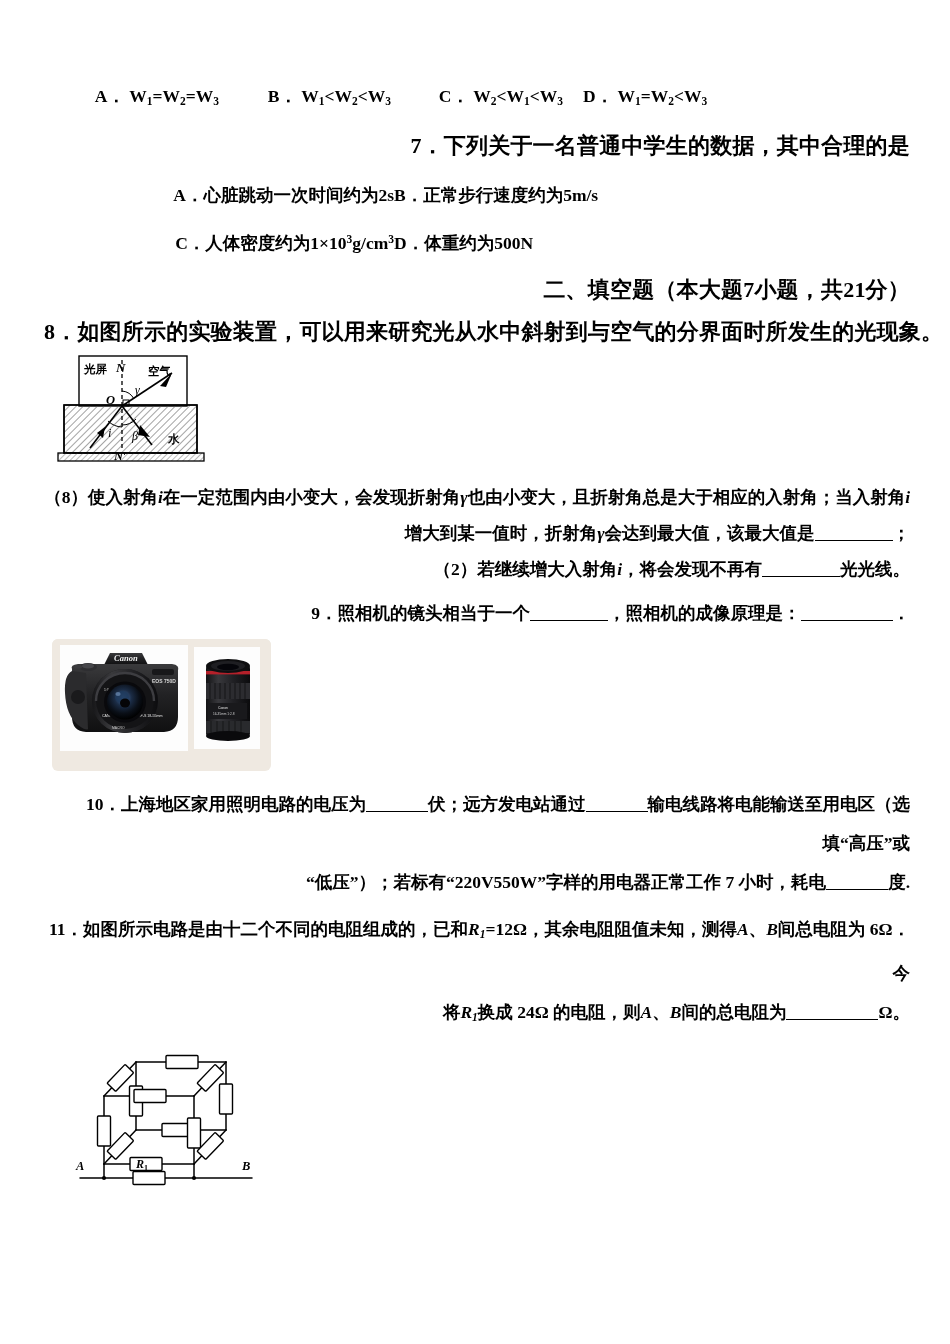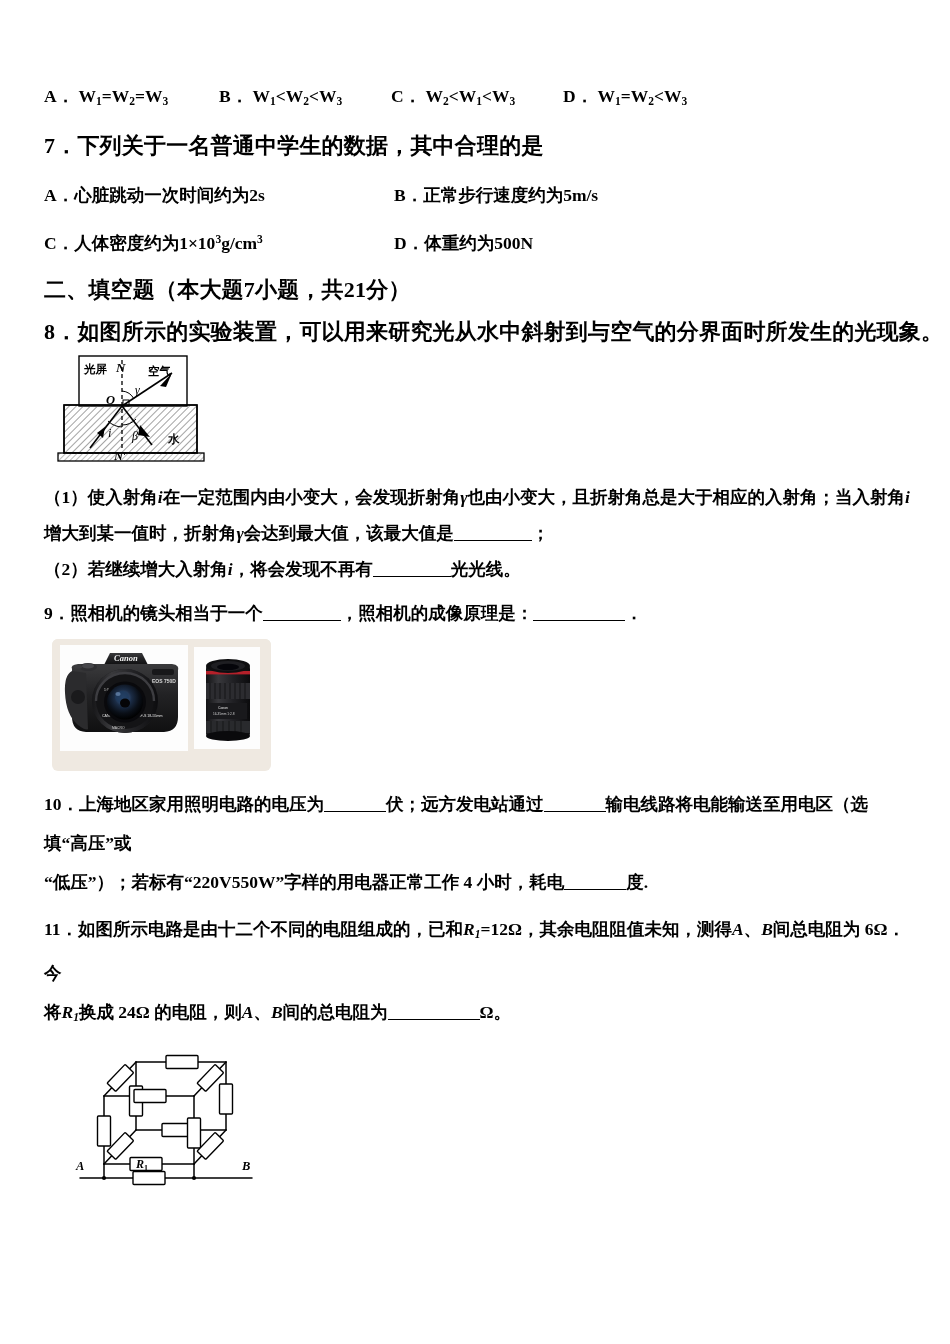--- a/index.html
+++ b/index.html
@@ -20,20 +20,21 @@
     left: 0; top: 0;
     width: 950px;
     height: 1344px;
     padding: 0;
   }
   .content {
     position: absolute;
     left: 44px;
     top: 84px;
     width: 866px;
+    text-align: right;
   }
 
   
   .line {
     font-size: 22px;
     font-weight: bold;
     line-height: 1.0;
     letter-spacing: 0.2px;
     white-space: nowrap;
   }
@@ -104,21 +105,21 @@
 </head>
 <body>
 
 <div class="page">
   <div class="content">
 
     <div class="opt-row q6-options">
       <span style="width:175px;display:inline-block;"><span>A．</span><span class="ital" style="font-style:normal;">&nbsp;</span><span>W</span><span class="sub">1</span><span>=</span><span>W</span><span class="sub">2</span><span>=</span><span>W</span><span class="sub">3</span></span>
       <span style="width:172px;display:inline-block;"><span>B．</span>&nbsp;<span>W</span><span class="sub">1</span><span>&lt;</span><span>W</span><span class="sub">2</span><span>&lt;</span><span>W</span><span class="sub">3</span></span>
       <span style="width:172px;display:inline-block;"><span>C．</span>&nbsp;<span>W</span><span class="sub">2</span><span>&lt;</span><span>W</span><span class="sub">1</span><span>&lt;</span><span>W</span><span class="sub">3</span></span>
-      <span style="display:inline-block;"><span>D．</span>&nbsp;<span>W</span><span class="sub">1</span><span>=</span><span>W</span><span class="sub">2</span><span>&lt;</span><span>W</span><span class="sub">3</span></span>
+      <span style="display:inline-block;margin-left:20px;"><span>D．</span>&nbsp;<span>W</span><span class="sub">1</span><span>=</span><span>W</span><span class="sub">2</span><span>&lt;</span><span>W</span><span class="sub">3</span></span>
     </div>
 
     <div class="line row-7">7．下列关于一名普通中学生的数据，其中合理的是</div>
 
     <div class="opt-row row-7b">
       <span style="width:350px;display:inline-block;">A．心脏跳动一次时间约为2s</span>
       <span style="display:inline-block;">B．正常步行速度约为5m/s</span>
     </div>
 
     <div class="opt-row row-7b">
@@ -176,21 +177,21 @@
         <text x="50" y="49" font-family="'Liberation Serif',serif" font-size="12.5" font-style="italic" font-weight="bold" fill="#000">O</text>
         <text x="79" y="39" font-family="'Liberation Serif',serif" font-size="12" font-style="italic" fill="#000">γ</text>
         <text x="52" y="82" font-family="'Liberation Serif',serif" font-size="12.5" font-style="italic" fill="#000">i</text>
         <text x="76" y="85" font-family="'Liberation Serif',serif" font-size="12" font-style="italic" fill="#000">β</text>
         <text x="112" y="88" font-family="'Liberation Sans',sans-serif" font-size="11.5" font-weight="bold" fill="#000">水</text>
         <text x="58" y="105" font-family="'Liberation Serif',serif" font-size="12.5" font-style="italic" font-weight="bold" fill="#000">N′</text>
       </svg>
     </div>
 
     <div class="para" style="margin-top:6px;">
-      <span>（1）使入射角</span><span class="ital">i</span><span>在一定范围内由小变大，会发现折射角</span><span class="ital">γ</span><span>也由小变大，且折射角总是大于相应的入射角；当入射角</span><span class="ital">i</span><br>
+      <span>（8）使入射角</span><span class="ital">i</span><span>在一定范围内由小变大，会发现折射角</span><span class="ital">γ</span><span>也由小变大，且折射角总是大于相应的入射角；当入射角</span><span class="ital">i</span><br>
       <span>增大到某一值时，折射角</span><span class="ital">γ</span><span>会达到最大值，该最大值是</span><span class="blank-l"></span><span>；</span>
     </div>
 
     <div class="para">
       <span>（2）若继续增大入射角</span><span class="ital">i</span><span>，将会发现不再有</span><span class="blank-l"></span><span>光光线。</span>
     </div>
 
     <div class="para" style="margin-top:8px;">
       <span>9．照相机的镜头相当于一个</span><span class="blank-l"></span><span>，照相机的成像原理是：</span><span class="blank-xl"></span><span>．</span>
     </div>
@@ -295,21 +296,21 @@
           <line x1="183" y1="82" x2="183" y2="94"></line>
           <line x1="189" y1="82" x2="189" y2="94"></line>
         </g>
 
         <ellipse cx="176" cy="97" rx="22" ry="5" fill="#0a0a0c"></ellipse>
       </svg>
     </div>
 
     <div class="para q10" style="margin-top:6px;">
       <span>10．上海地区家用照明电路的电压为</span><span class="blank-m"></span><span>伏；远方发电站通过</span><span class="blank-m"></span><span>输电线路将电能输送至用电区（选填“高压”或</span><br>
-      <span>“低压”）；若标有“220V550W”字样的用电器正常工作 4 小时，耗电</span><span class="blank-m"></span><span>度.</span>
+      <span>“低压”）；若标有“220V550W”字样的用电器正常工作 7 小时，耗电</span><span class="blank-m"></span><span>度.</span>
     </div>
 
     <div class="para q11" style="margin-top:8px;">
       <span>11．如图所示电路是由十二个不同的电阻组成的，已和</span><span class="ital">R</span><span class="sub ital">1</span><span>=12Ω，其余电阻阻值未知，测得</span><span class="ital">A</span><span>、</span><span class="ital">B</span><span>间总电阻为 6Ω．今</span><br>
       <span>将</span><span class="ital">R</span><span class="sub ital">1</span><span>换成 24Ω 的电阻，则</span><span class="ital">A</span><span>、</span><span class="ital">B</span><span>间的总电阻为</span><span class="blank-xl"></span><span>Ω。</span>
     </div>
 
     <div class="fig-cube">
       <svg width="185" height="140" viewBox="0 0 185 140" xmlns="http://www.w3.org/2000/svg">
         <g stroke="#000000" stroke-width="1.5" fill="none" stroke-linecap="round">

